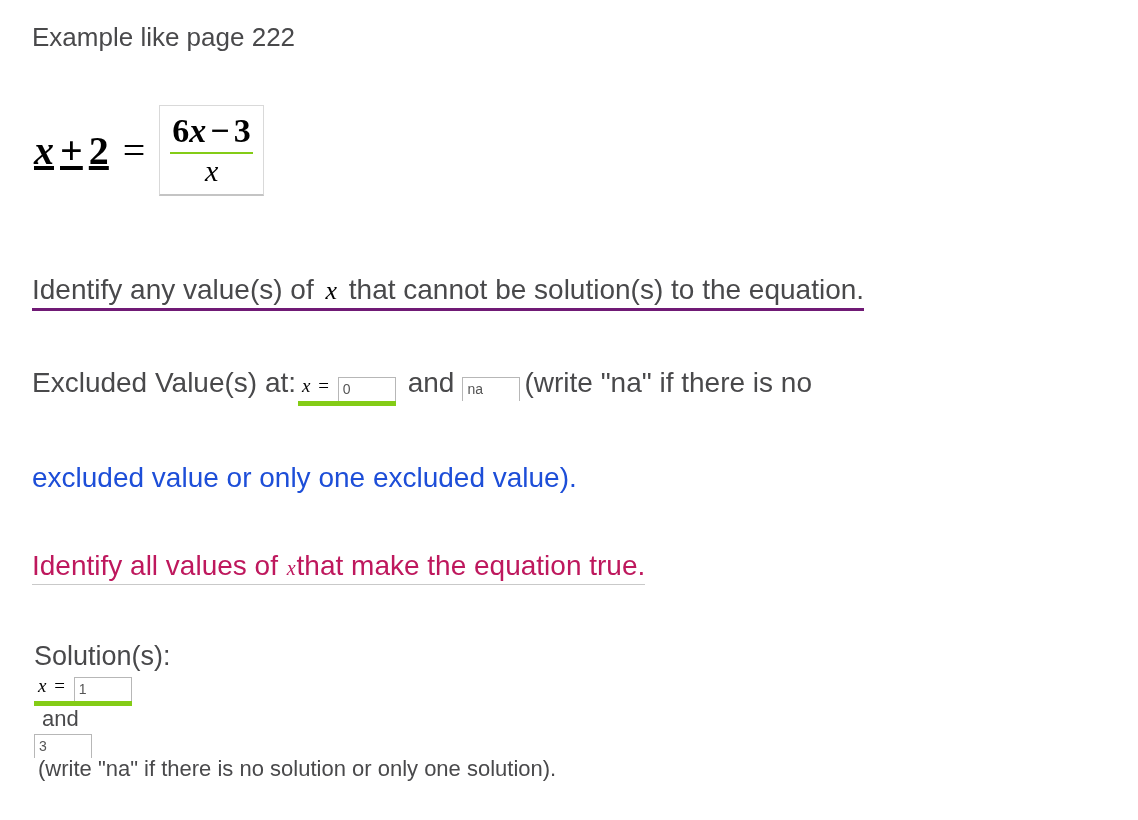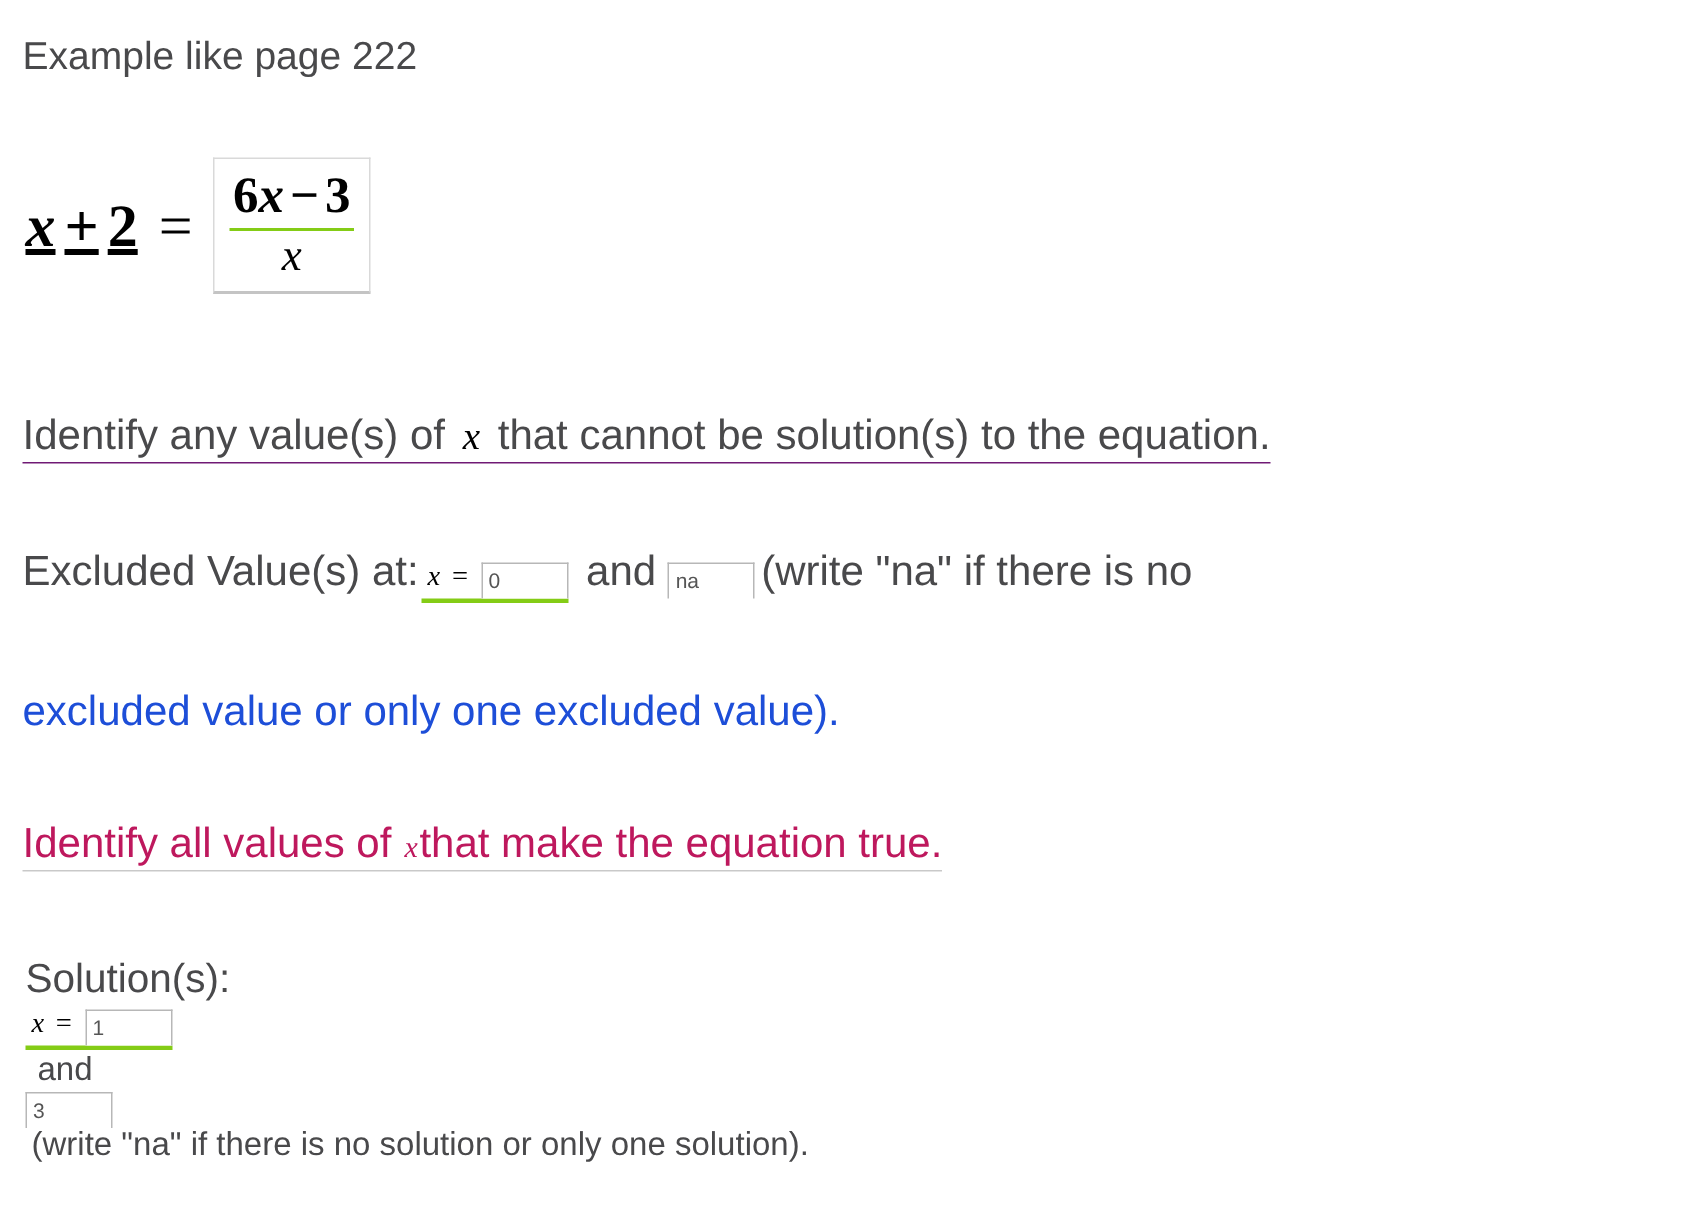--- a/index.html
+++ b/index.html
@@ -8,21 +8,21 @@
     body {
       margin: 0;
       padding: 0;
       font-family: Arial, Helvetica, sans-serif;
       background: #ffffff;
       width: 1138px;
       height: 820px;
       color: #49494b;
     }
     .container {
-      padding: 22px 15px;
+      padding: 22px 32px;
     }
     .page-ref {
       font-size: 26px;
       color: #49494b;
       margin-bottom: 52px;
     }
     .equation-row {
       display: flex;
       align-items: center;
       margin-bottom: 78px;
@@ -80,21 +80,21 @@
       font-family: 'Times New Roman', Times, serif;
       font-style: italic;
       font-size: 30px;
       color: #000000;
       padding-top: 0;
     }
     .instruction {
       font-size: 28px;
       color: #49494b;
       margin-bottom: 56px;
-      border-bottom: 1px solid #701a75;
+      border-bottom: 3px solid #701a75;
       display: inline-block;
       padding-bottom: 2px;
     }
     .row {
       font-size: 28px;
       color: #49494b;
       margin-bottom: 56px;
       display: flex;
       align-items: baseline;
       flex-wrap: nowrap;
@@ -133,21 +133,21 @@
       padding: 3px 4px;
       min-width: 58px;
       height: 24px;
       vertical-align: baseline;
       position: relative;
       top: 2px;
       background: #ffffff;
     }
     .underline-wrap {
       display: inline-block;
-      border-bottom: 3px solid #84cc16;
+      border-bottom: 5px solid #84cc16;
       padding-bottom: 2px;
       margin: 0 4px 0 2px;
     }
     .and-text {
       padding: 0 8px 0 8px;
     }
     .hint-text {
       padding-left: 4px;
     }
     .identify-2 {

